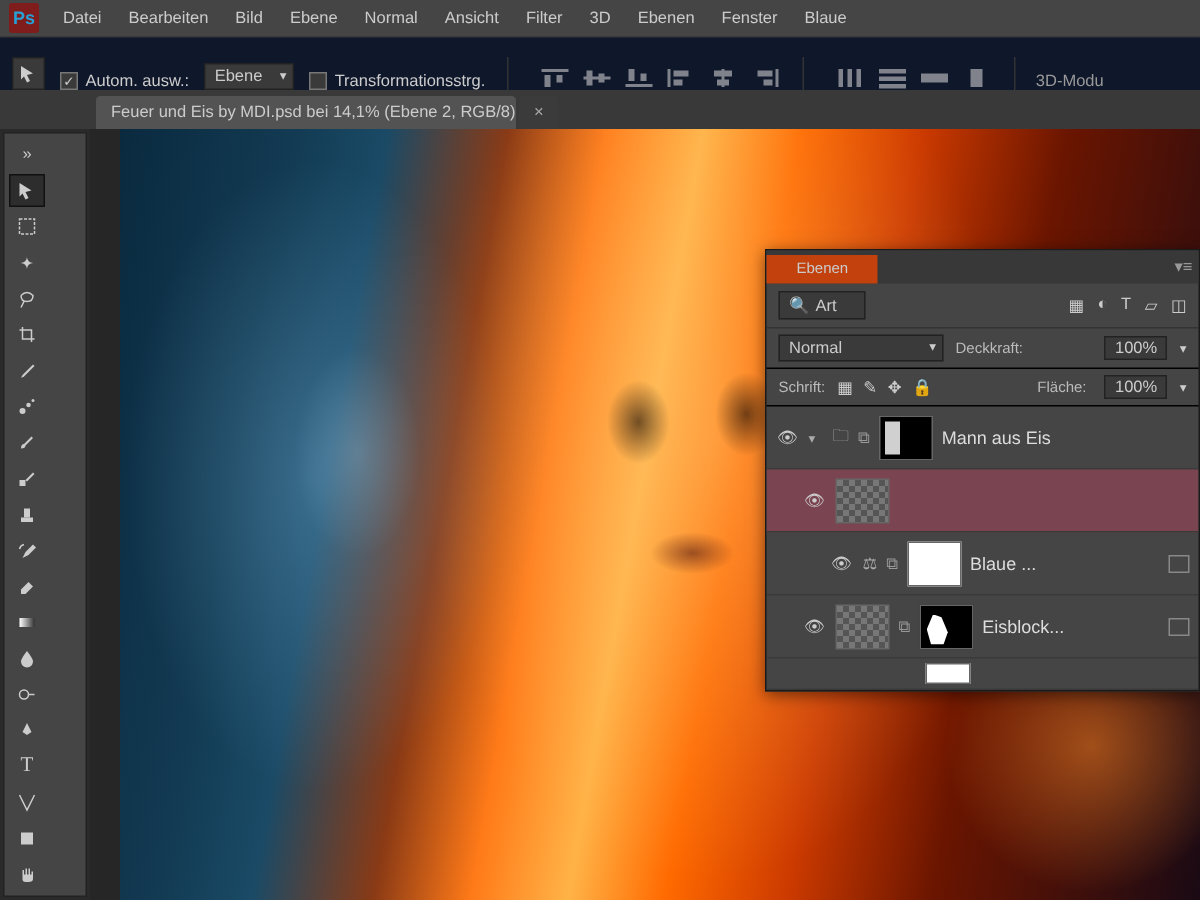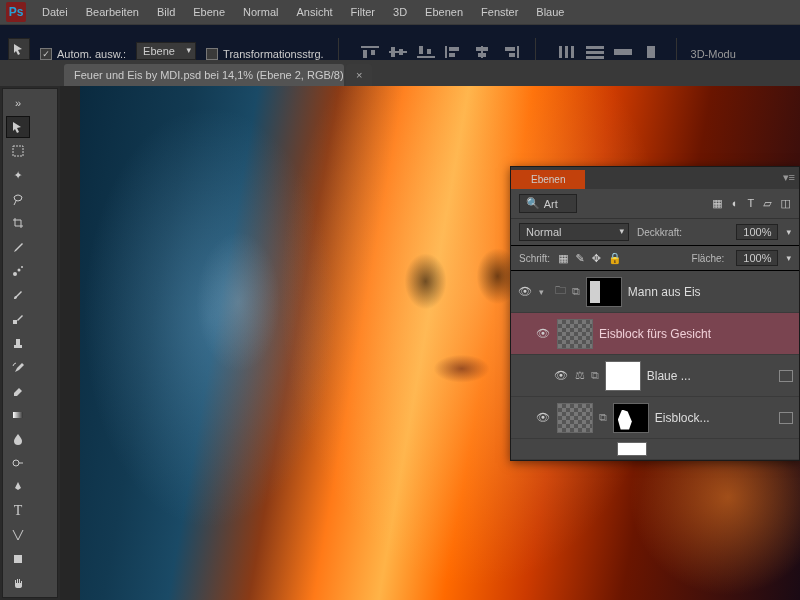--- a/index.html
+++ b/index.html
@@ -314,21 +314,20 @@
           <span class="eye">👁</span>
           <span class="tw">▾</span>
           <span style="color:#aaa">🗀</span>
           <span class="link">⧉</span>
           <div class="thumb dark"></div>
           <span class="lname">Mann aus Eis</span>
         </div>
         <div class="layer sel indent1">
           <span class="eye">👁</span>
           <div class="thumb checker"></div>
-          <span class="lname" style="color:#f0d0d8">Eisblock fürs Gesicht</span>
         </div>
         <div class="layer indent2">
           <span class="eye">👁</span>
           <span style="color:#aaa">⚖</span>
           <span class="link">⧉</span>
           <div class="thumb mask"></div>
           <span class="lname">Blaue ...</span>
           <div class="fx"></div>
         </div>
         <div class="layer indent1">

